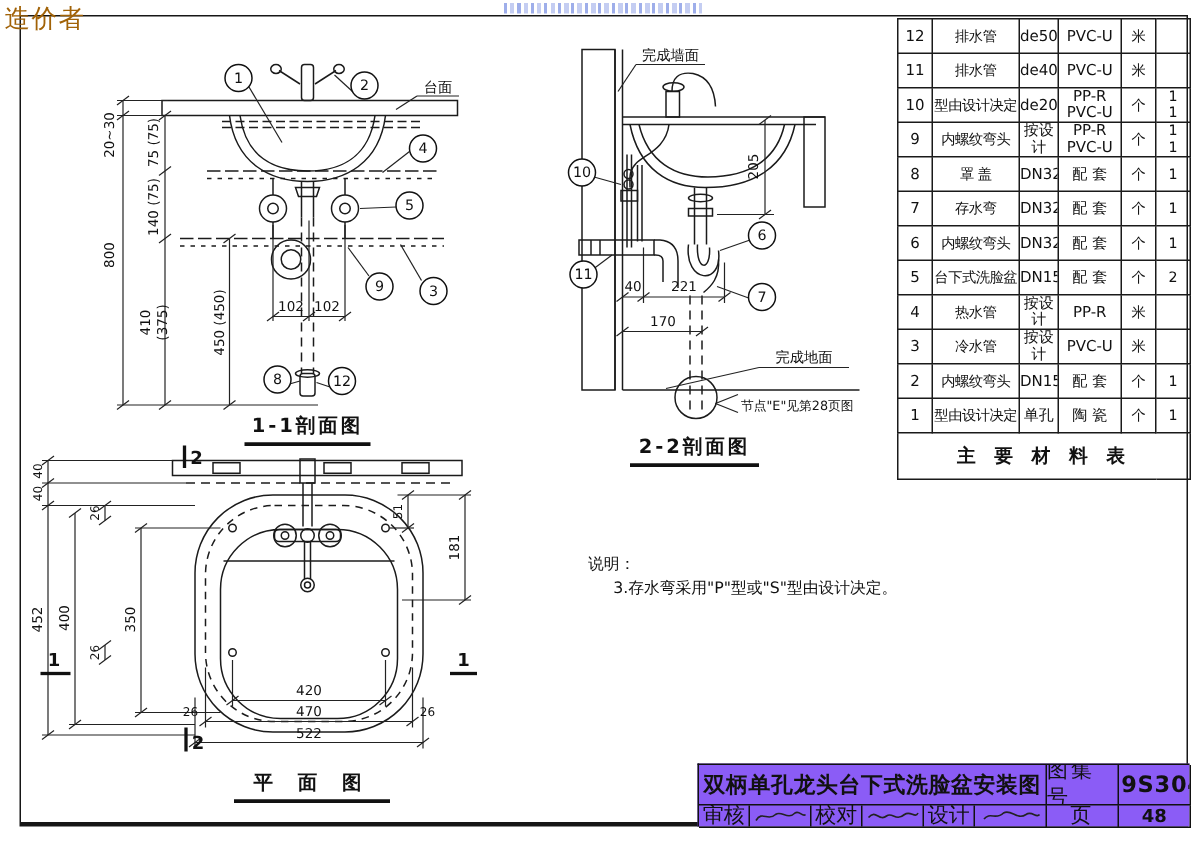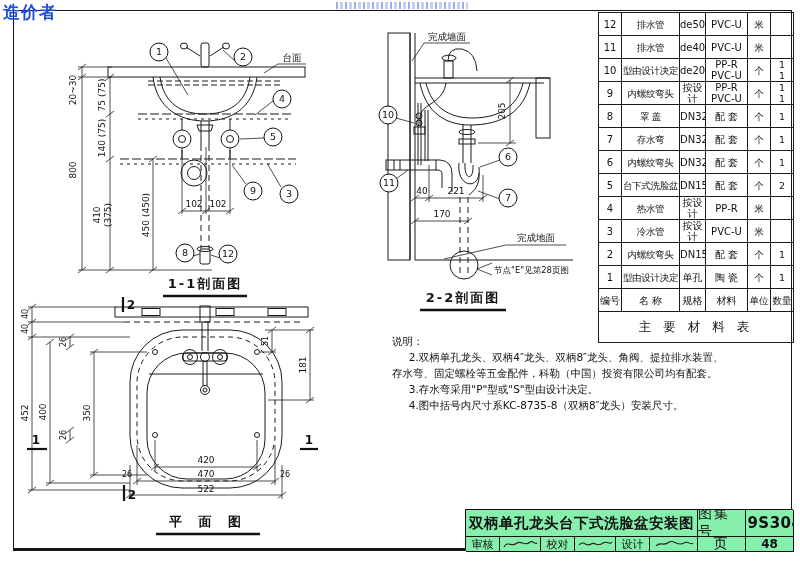--- a/index.html
+++ b/index.html
@@ -1,40 +1,40 @@
 <!DOCTYPE html>
 <html><head>
 <meta charset="utf-8">
 <style>
   *{margin:0;padding:0;box-sizing:border-box}
   body{font-family:"DejaVu Sans","Liberation Sans",sans-serif;background:#fff}
   .sheet{position:relative;width:800px;height:566px;background:#fff;color:#111;overflow:hidden}
   .frame{position:absolute;left:13px;top:10px;width:779px;height:541px;border:1.5px solid #161616;border-bottom-width:3px}
-  .wm-red{position:absolute;left:3px;top:1px;font-size:17px;font-weight:700;color:#1d4ed8;letter-spacing:1px;z-index:6}
+  .wm-red{position:absolute;left:3px;top:1px;font-size:17px;font-weight:400;color:#a16207;letter-spacing:1px;z-index:6}
   .wm-blue{position:absolute;left:336px;top:2px;width:132px;height:7px;opacity:.7;filter:blur(.4px);
     background:repeating-linear-gradient(90deg,rgba(70,100,215,.75) 0 2px,transparent 2px 4px,rgba(70,100,215,.45) 4px 7px,transparent 7px 9px)}
   
   table.mat{position:absolute;left:598px;top:12px;width:195px;border-collapse:collapse;table-layout:fixed;text-align:center;z-index:2}
   .mat td{border:1px solid #1a1a1a;height:23px;font-size:10px;padding:0;white-space:pre-line;line-height:11px;overflow:hidden}
   .mat td.c-name{font-size:9.5px;letter-spacing:-.3px}
   .mat td.c-unit,.mat td.c-qty{font-size:9.5px}
-  .mat tr.cap td{height:30px;font-size:12.5px;letter-spacing:4px;font-weight:400;line-height:30px}
+  .mat tr.cap td{height:30px;font-size:12.5px;letter-spacing:4px;font-weight:700;line-height:30px}
   
-  .notes{position:absolute;left:392px;top:333px;width:336px;font-size:10.5px;line-height:16px}
+  .notes{position:absolute;left:392px;top:368px;width:336px;font-size:10.5px;line-height:16px}
   .notes p{text-indent:1.6em}
   
   .tblock{position:absolute;left:465px;top:509px;width:328px;height:42px;display:grid;
-    grid-template-columns:232px 48px 48px;grid-template-rows:27px 15px;border-top:1.2px solid #111;border-left:1.2px solid #111;background:#86efac;z-index:3}
+    grid-template-columns:232px 48px 48px;grid-template-rows:27px 15px;border-top:1.2px solid #111;border-left:1.2px solid #111;background:#8b5cf6;z-index:3}
   .tb{border-right:1px solid #111;border-bottom:1px solid #111;display:flex;align-items:center;justify-content:center;overflow:hidden}
   .tb-title{font-size:14.5px;font-weight:600;letter-spacing:.5px}
   .tb-atlas-label,.tb-page-label{font-size:14px;letter-spacing:2px}
   .tb-atlas-no{font-size:15px;font-weight:600;letter-spacing:.5px}
   .tb-page-no{font-size:12px;font-weight:700}
   .row2{display:flex;border-right:1px solid #111;border-bottom:1px solid #111}
-  .r2c{display:flex;align-items:center;justify-content:center;border-right:1px solid #111;height:100%;font-size:11px}
+  .r2c{display:flex;align-items:center;justify-content:center;border-right:1px solid #111;height:100%;font-size:14px}
   .r2c:last-child{border-right:none}
   
   .drw{position:absolute}
   .drw text{fill:#111;font-size:9px;font-family:"DejaVu Sans","Liberation Sans",sans-serif}
   .drw .lbl{font-size:9.5px}
   .drw .dtitle{font-size:13px;font-weight:600;letter-spacing:2px}
   .drw .mk{font-size:12px;font-weight:700}
   .ln line,.ln path,.ln rect,.ln circle,.ln ellipse{stroke:#1b1b1b;fill:none;stroke-width:1}
   .dim line{stroke:#222;stroke-width:.8}
   .co circle{fill:#fff;stroke:#111;stroke-width:1}
@@ -485,39 +485,29 @@
         <tr>
           <td class="c-no">1</td>
           <td class="c-name">型由设计决定</td>
           <td class="c-spec">单孔</td>
           <td class="c-mat">陶 瓷</td>
           <td class="c-unit">个</td>
           <td class="c-qty">1</td>
         </tr>
       </tbody>
     <tbody>
-      <tr class="hdr">
-        <td>编号</td>
-        <td>名  称</td>
-        <td>规格</td>
-        <td>材料</td>
-        <td class="c-unit">单位</td>
-        <td class="c-qty">数量</td>
-      </tr>
       <tr class="cap">
         <td colspan="6">主 要 材 料 表</td>
       </tr>
     </tbody>
   </table>
 
   <div class="notes">
     <div class="nhead">说明：</div>
-    <p>2.双柄单孔龙头、双柄4″龙头、双柄8″龙头、角阀、提拉排水装置、存水弯、固定螺栓等五金配件，科勒（中国）投资有限公司均有配套。</p>
     <p>3.存水弯采用"P"型或"S"型由设计决定。</p>
-    <p>4.图中括号内尺寸系KC-8735-8（双柄8″龙头）安装尺寸。</p>
   </div>
 
   <div class="tblock">
     <div class="tb tb-title">双柄单孔龙头台下式洗脸盆安装图</div>
     <div class="tb tb-atlas-label">图集号</div>
     <div class="tb tb-atlas-no">99S304</div>
     <div class="row2">
       <div class="r2c" style="width:34px">审核</div>
       <div class="r2c" style="width:41px">
         <svg width="36" height="12" viewBox="0 0 36 12">

